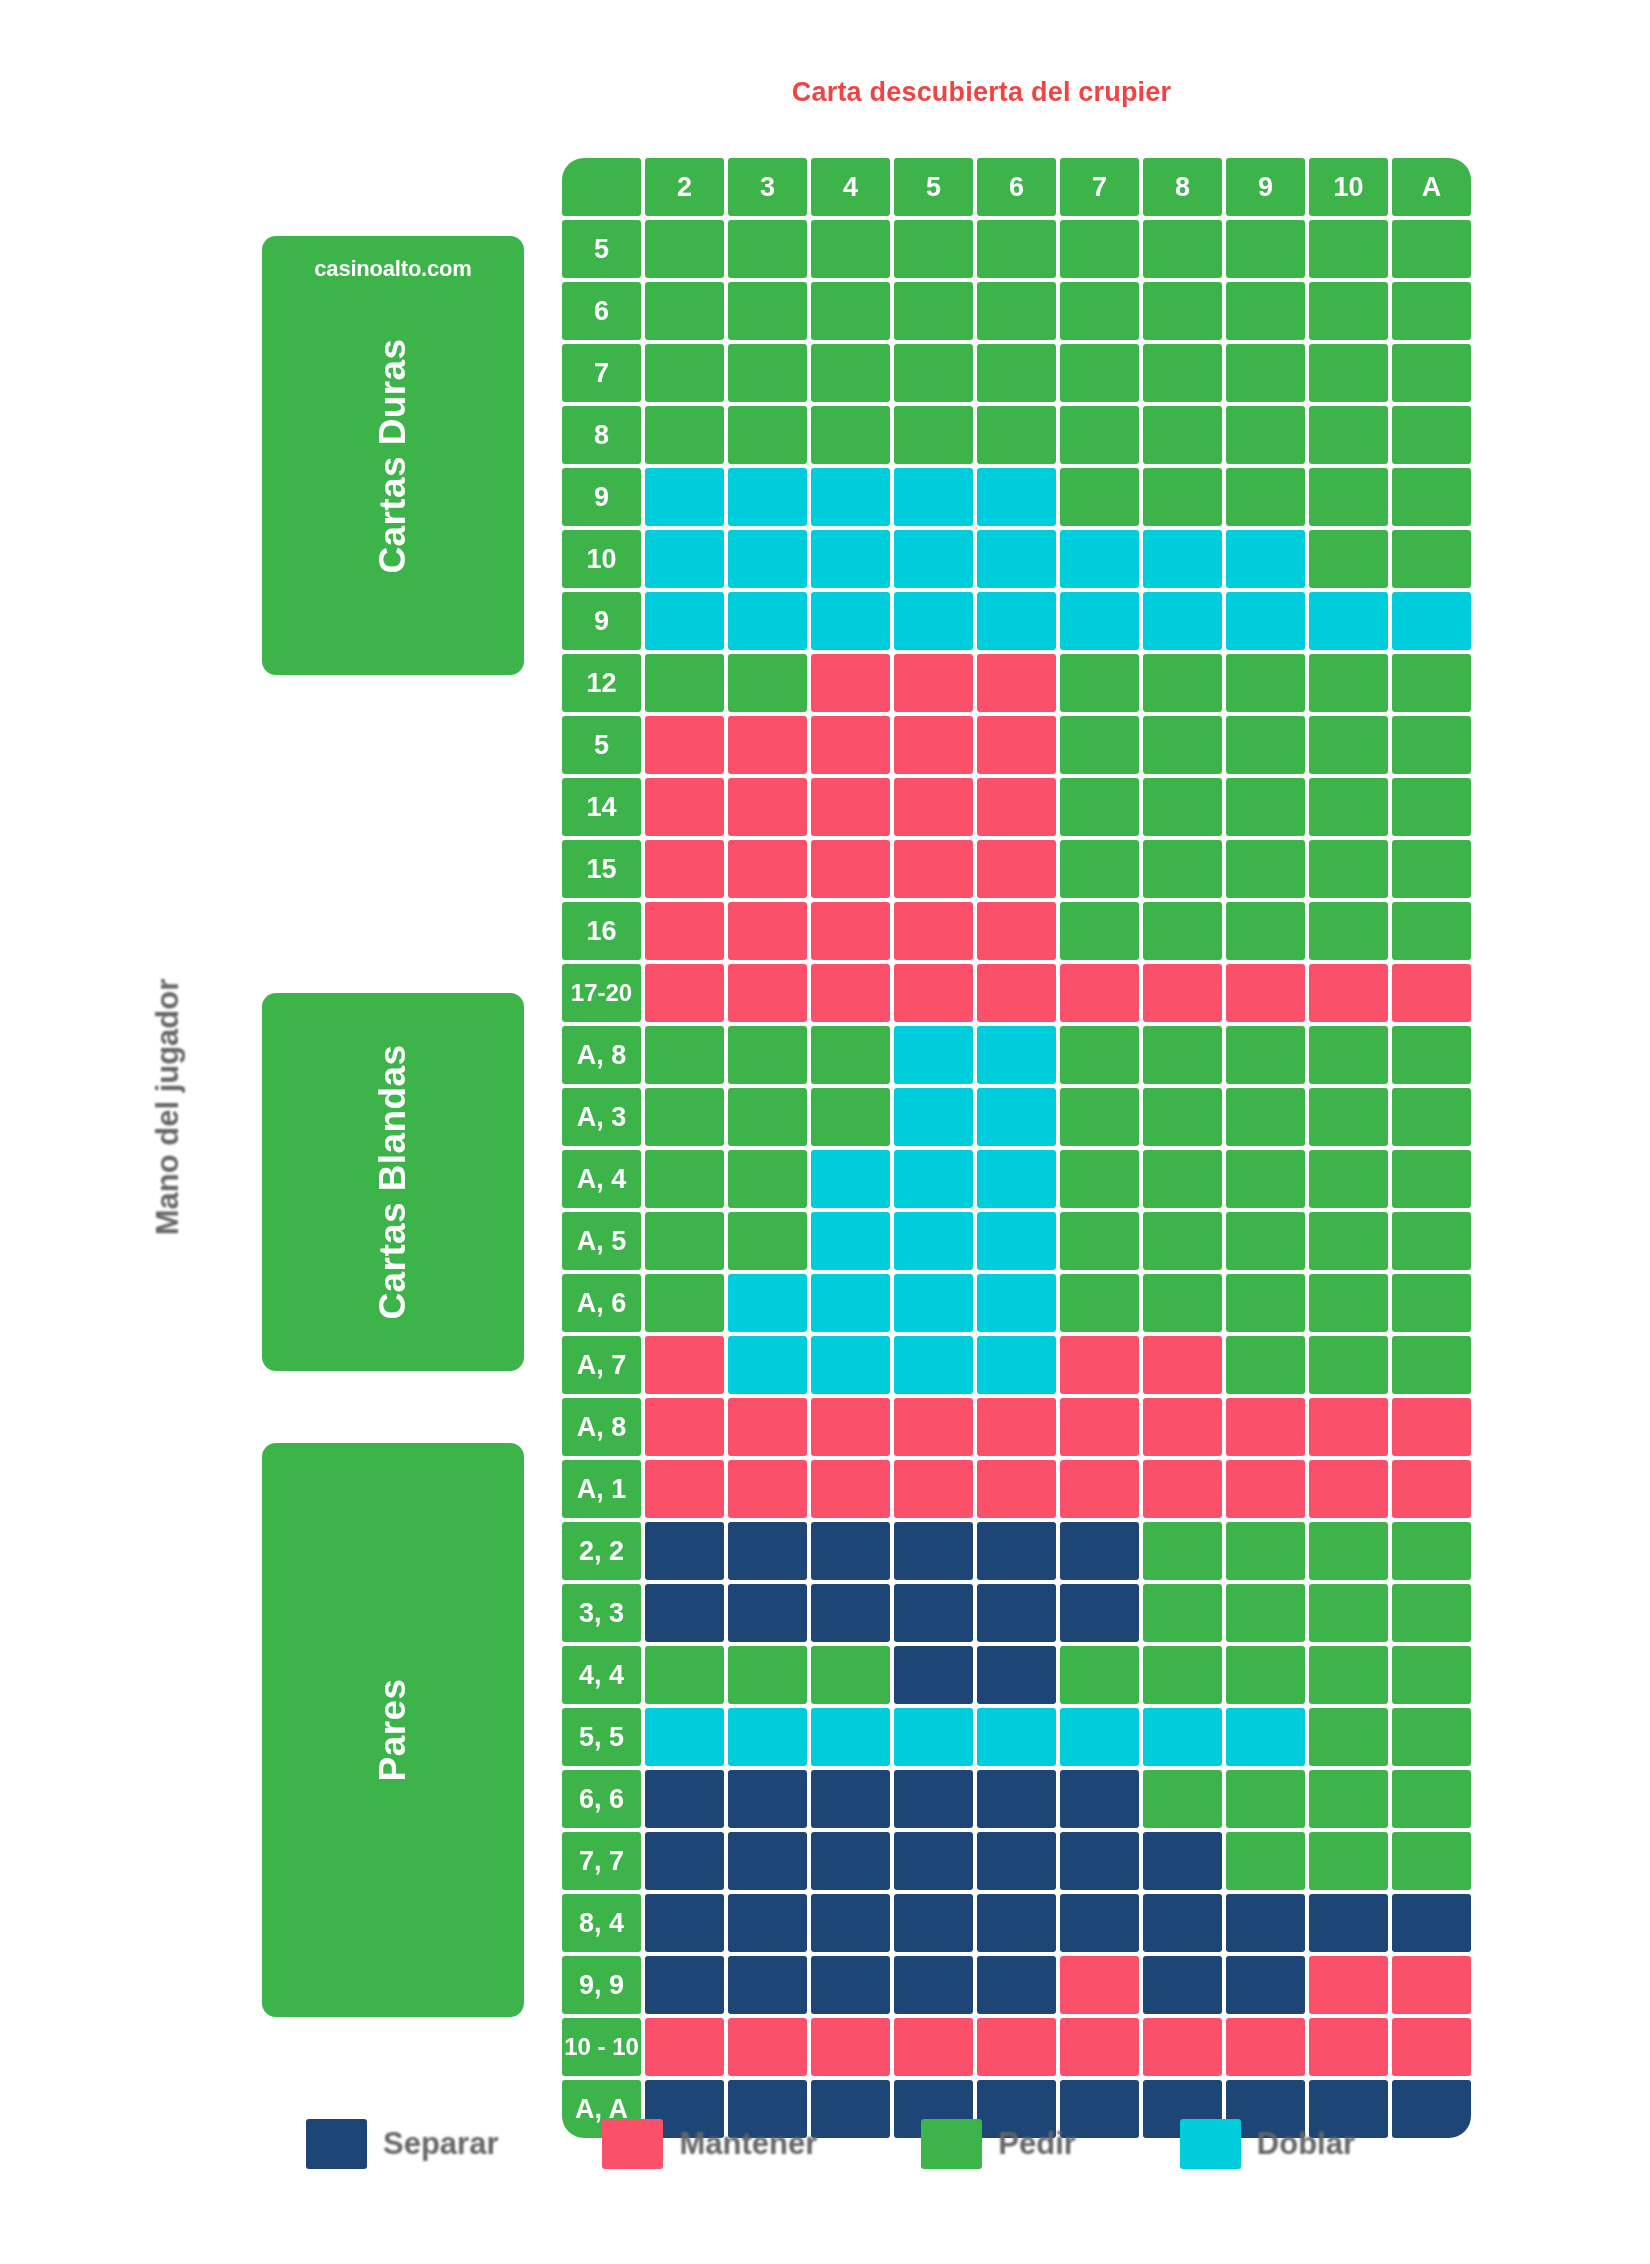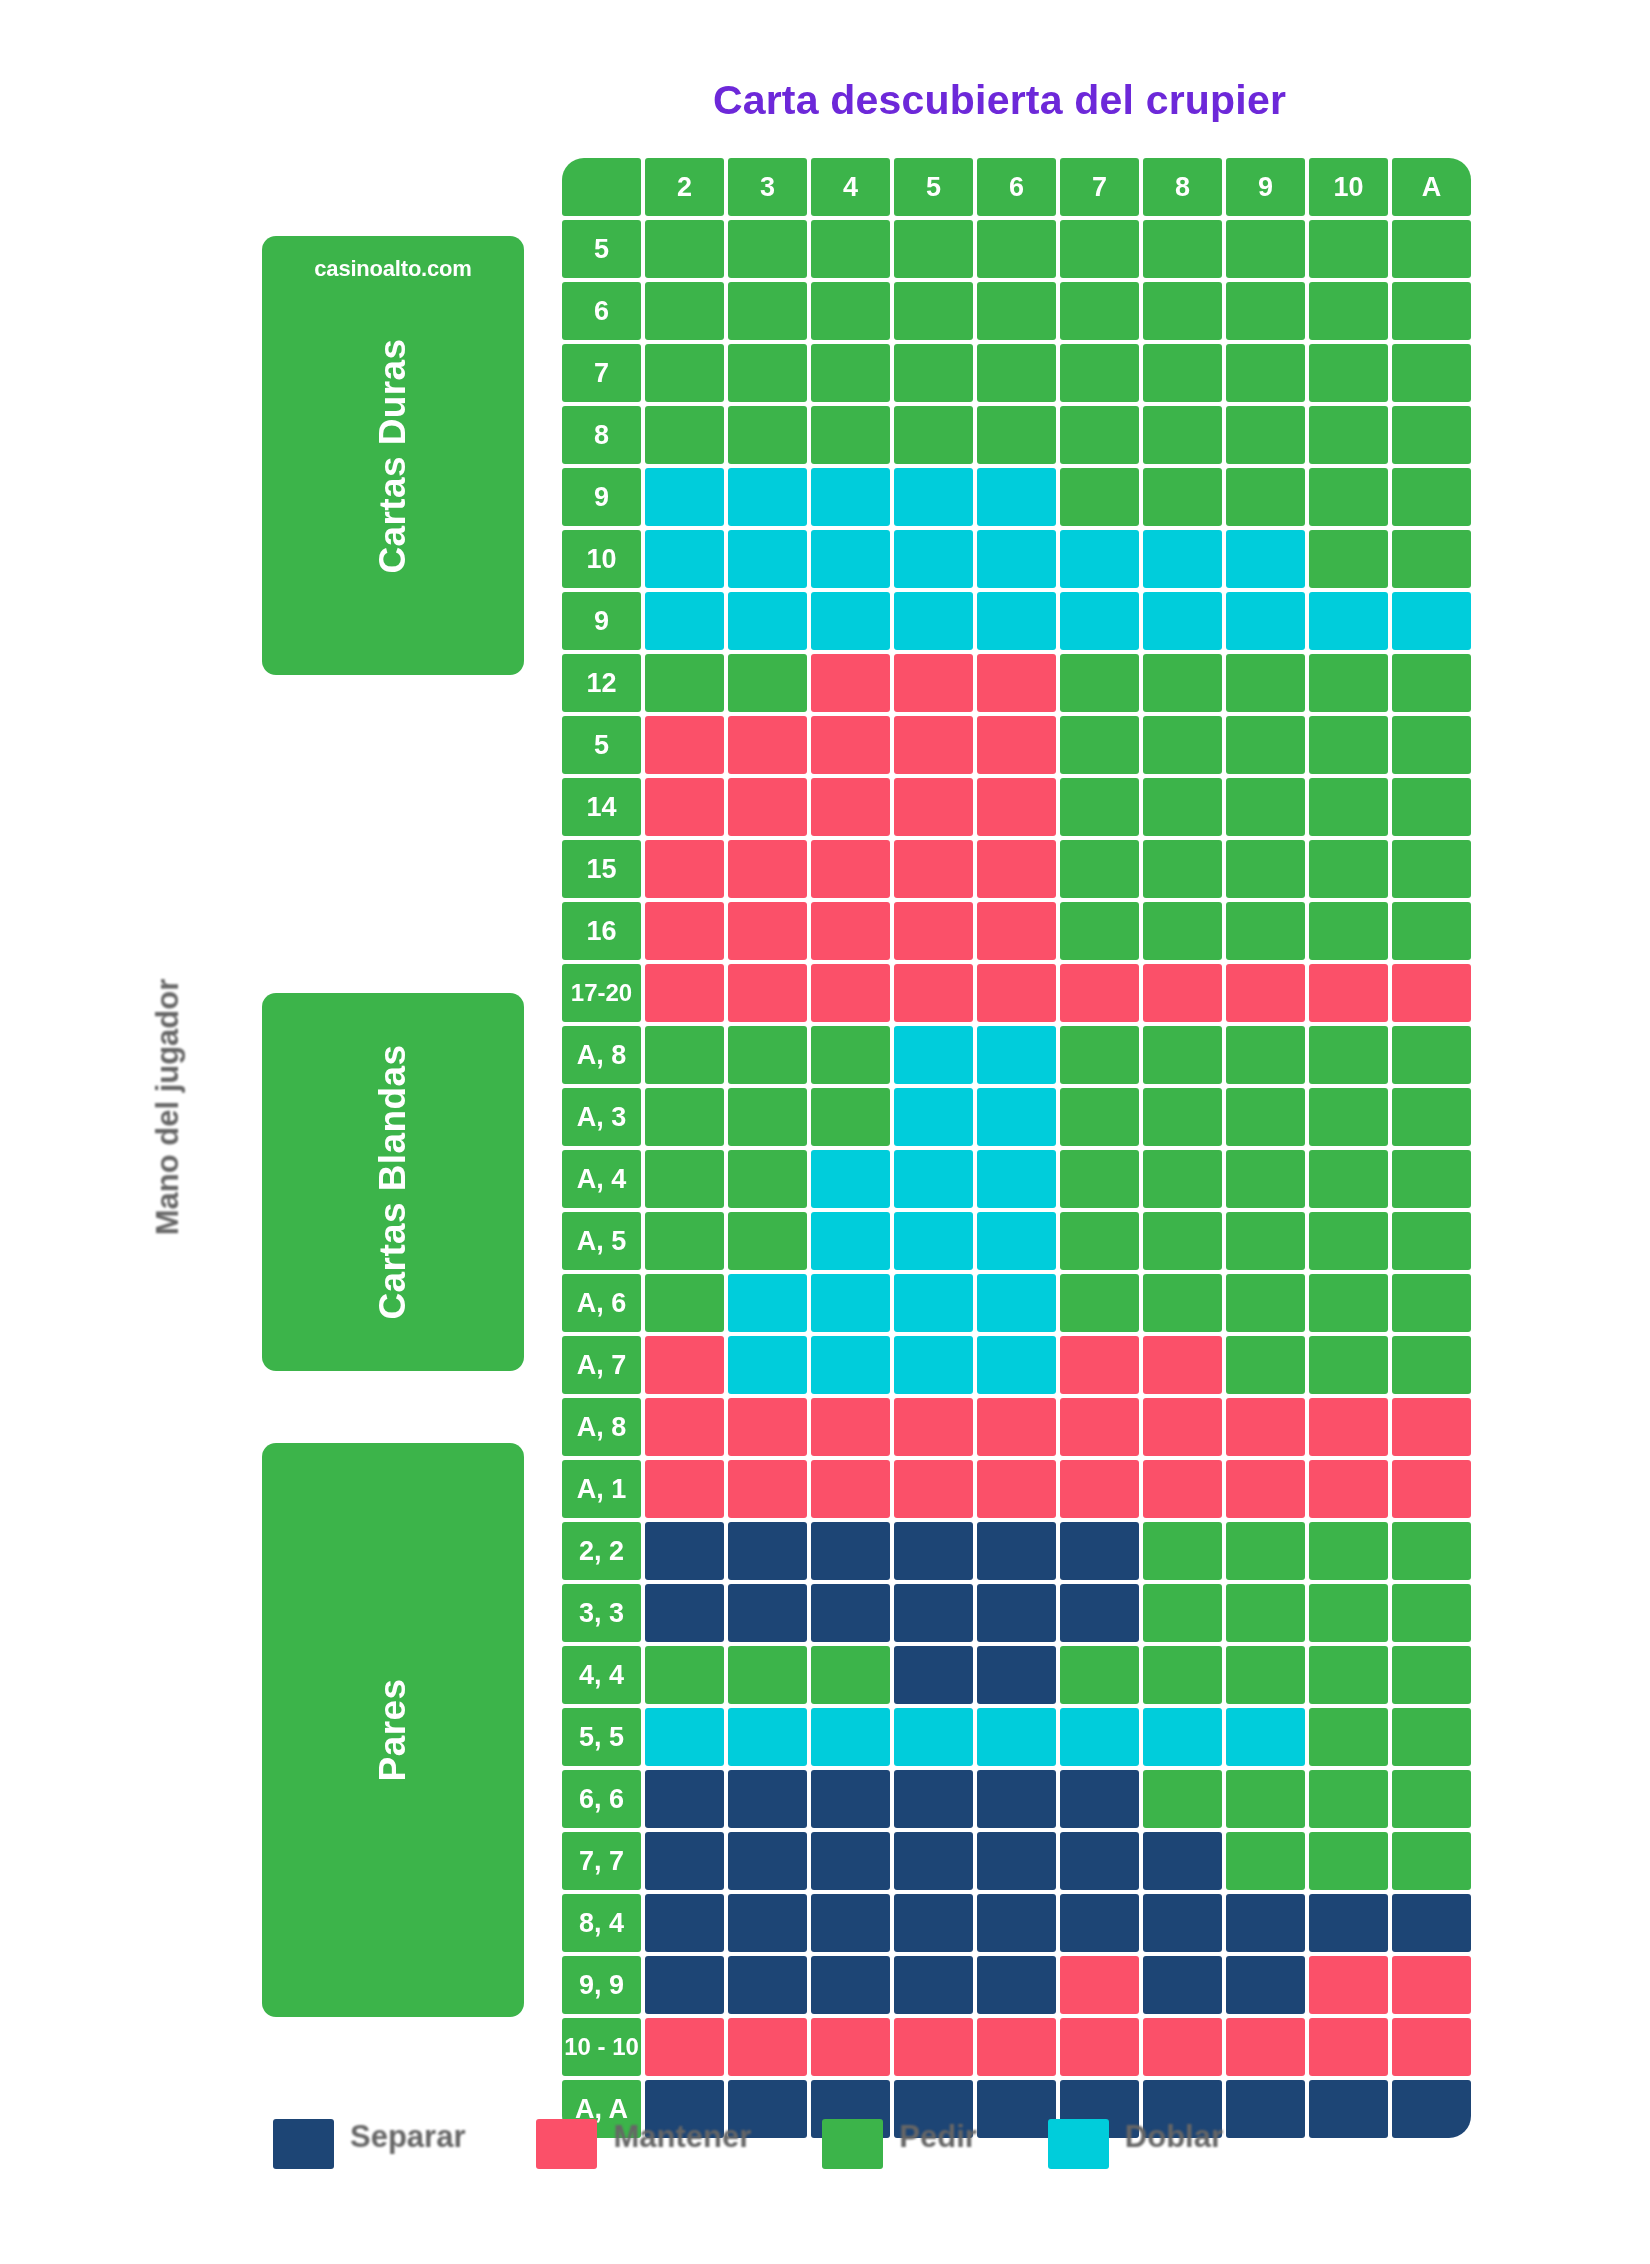--- a/index.html
+++ b/index.html
@@ -13,27 +13,27 @@
   #root {
     position: relative;
     width: 1650px;
     height: 2264px;
     overflow: hidden;
   }
 
   
   .chart-title {
     position: absolute;
-    left: 554px;
+    left: 536px;
     top: 77px;
     width: 891px;
     text-align: center;
-    font-size: 41px;
-    font-weight: bold;
-    color: #6d28d9;
+    font-size: 27px;
+    font-weight: bold;
+    color: #ef4444;
     letter-spacing: 0.2px;
     filter: blur(0.7px);
   }
 
   
   .axis-label-vert {
     position: absolute;
     left: -30px;
     top: 1089px;
     width: 396px;
@@ -128,21 +128,22 @@
   #legend {
     position: absolute;
     left: 273px;
     top: 2119px;
     display: flex;
     align-items: center;
     gap: 0;
   }
   .legend-item {
     display: flex;
-    align-items: flex-start;
+    align-items: center;
+    margin-left: 33px;
   }
   .legend-swatch {
     width: 61px;
     height: 50px;
     border-radius: 3px;
     flex: 0 0 auto;
   }
   .legend-label {
     margin-left: 16px;
     margin-right: 71px;

